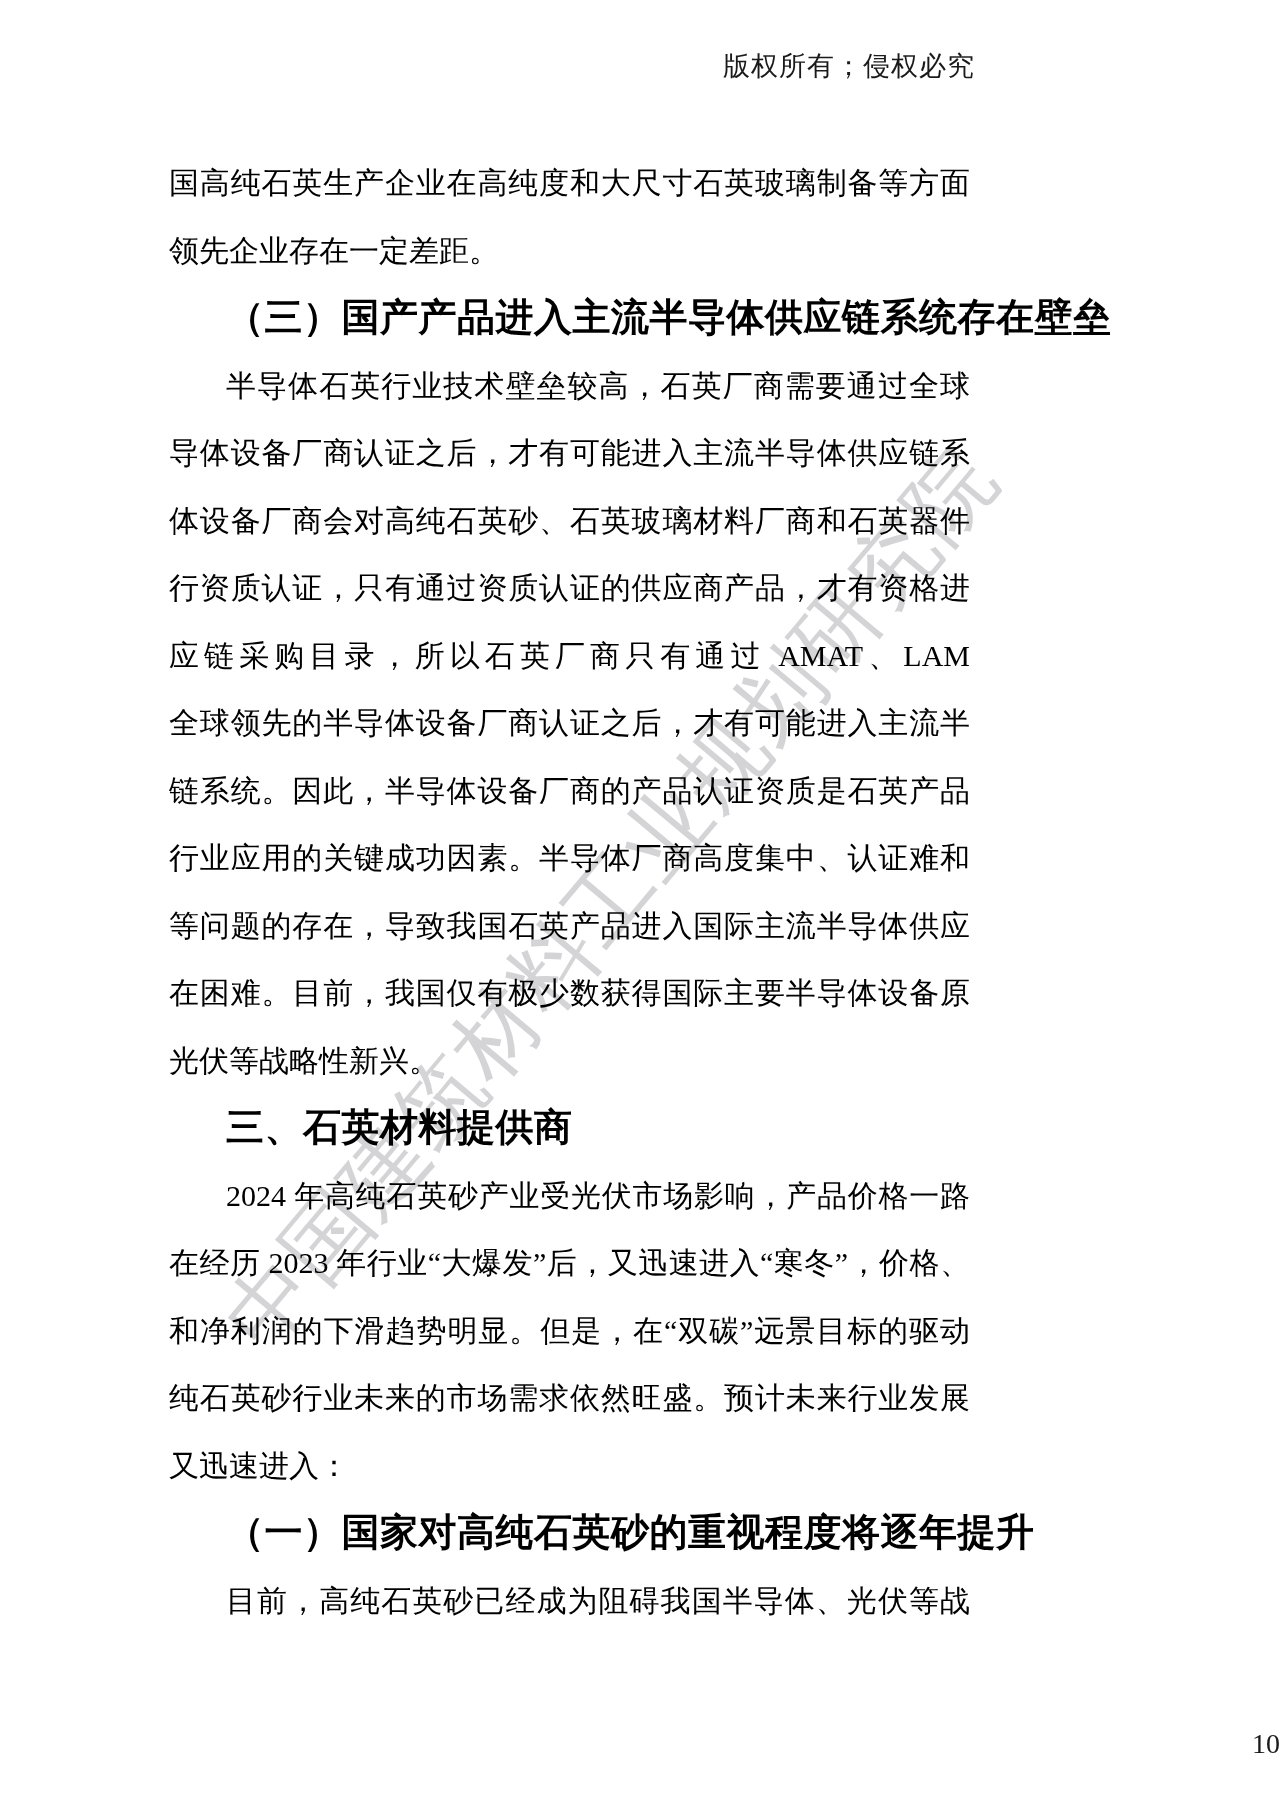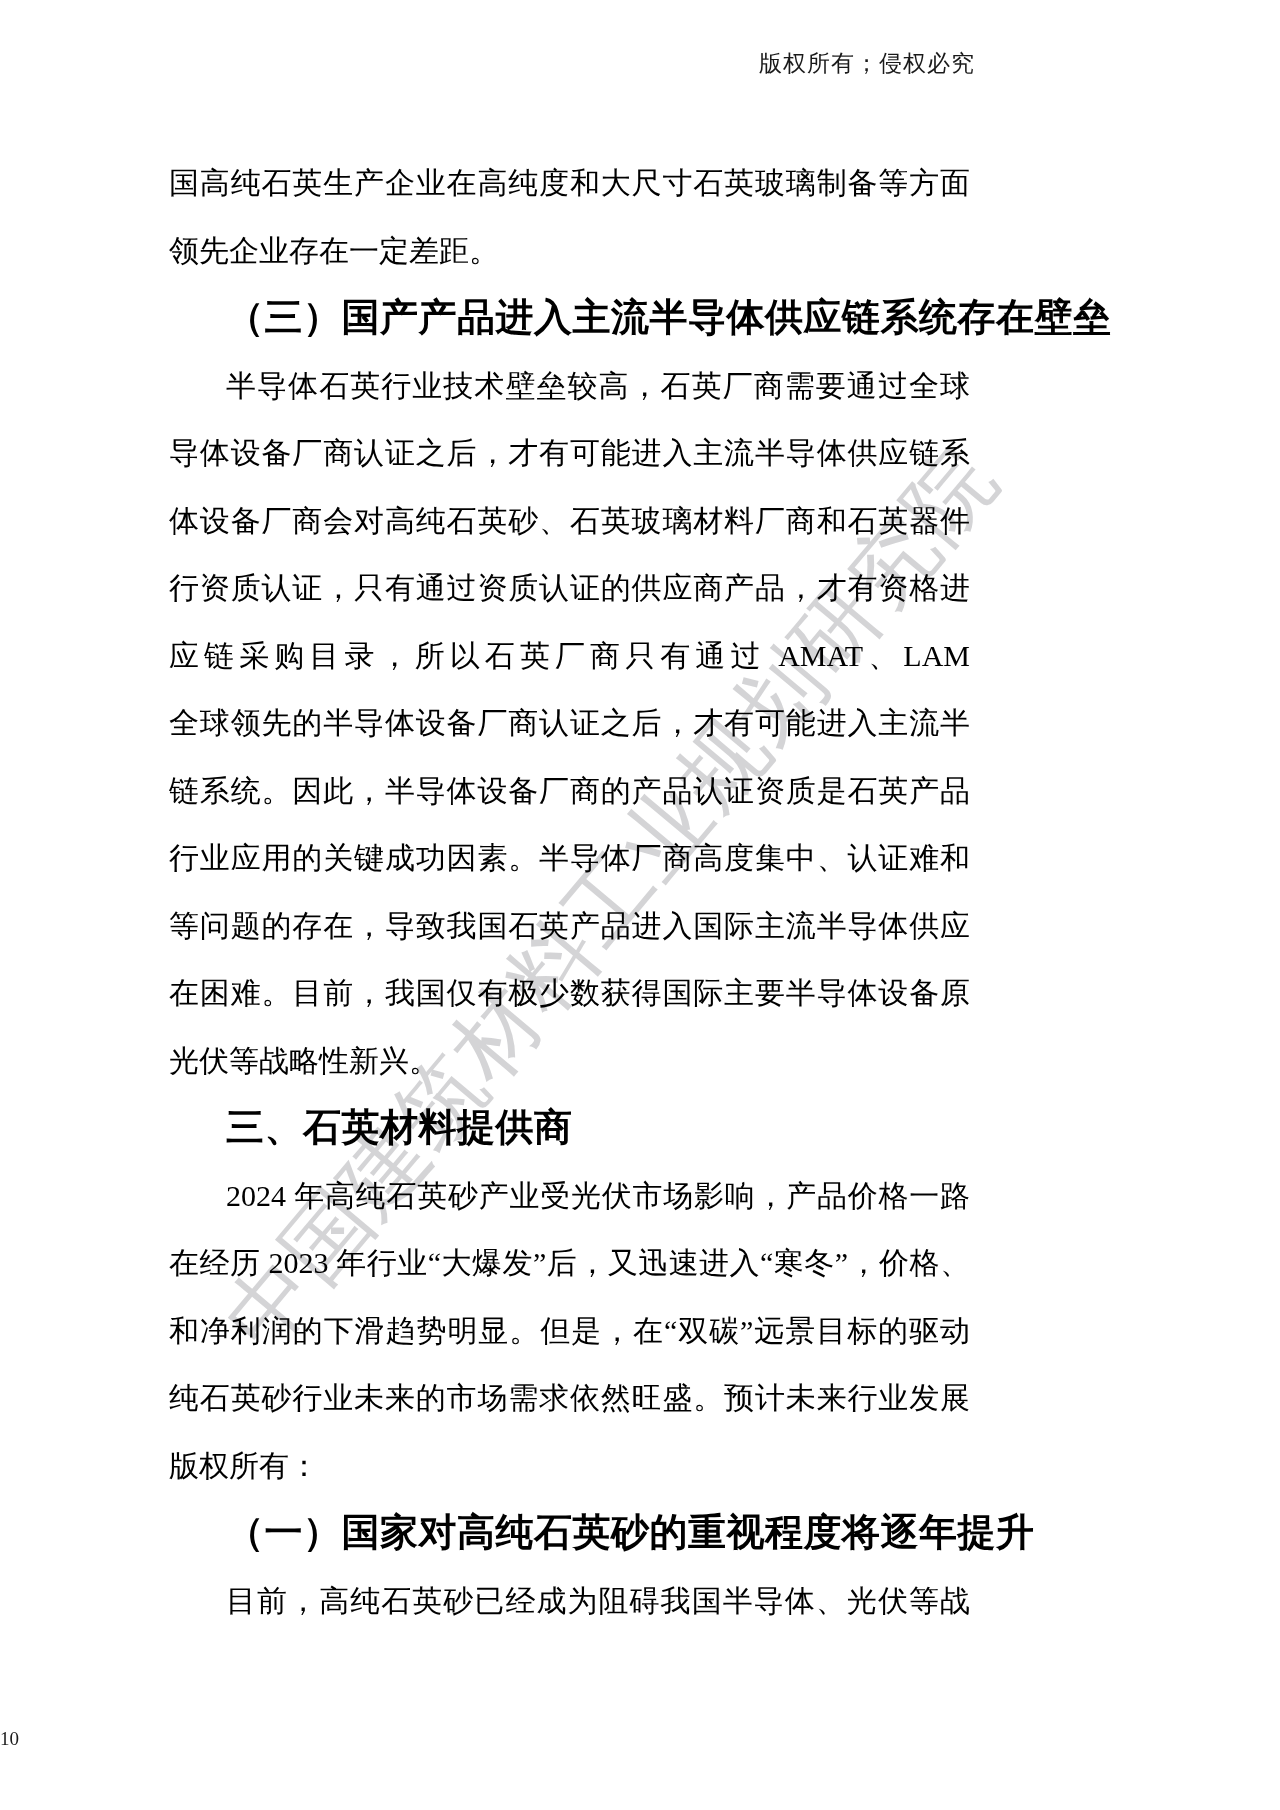--- a/index.html
+++ b/index.html
@@ -9,21 +9,21 @@
     height: 1810px;
     background: #ffffff;
     overflow: hidden;
     font-family: "Liberation Serif", "DejaVu Serif", serif;
     color: #000;
   }
   .copyright {
     position: absolute;
     top: 48px;
     right: 305px;
-    font-size: 23px;
+    font-size: 27px;
     letter-spacing: 1px;
     color: #1a1a1a;
     z-index: 2;
   }
   .watermark {
     position: absolute;
     left: 611px;
     top: 899px;
     transform: translate(-50%, -50%) rotate(-50deg);
     transform-origin: center center;
@@ -60,22 +60,22 @@
     font-weight: bold;
     font-size: 38px;
     padding-left: 57px;
     letter-spacing: 0.5px;
   }
   .page-number {
     position: absolute;
     top: 1728px;
     left: 0;
     width: 1280px;
-    text-align: left;
-    font-size: 19px;
+    text-align: right;
+    font-size: 28px;
     color: #1a1a1a;
     z-index: 2;
   }
 </style>
 </head>
 <body>
 
 <div class="page">
 
   <div class="copyright">版权所有；侵权必究</div>
@@ -95,20 +95,20 @@
     <div class="line just">链系统。因此，半导体设备厂商的产品认证资质是石英产品在半导体</div>
     <div class="line just">行业应用的关键成功因素。半导体厂商高度集中、认证难和程序复杂</div>
     <div class="line just">等问题的存在，导致我国石英产品进入国际主流半导体供应链系统存</div>
     <div class="line just">在困难。目前，我国仅有极少数获得国际主要半导体设备原厂认证的</div>
     <div class="line">光伏等战略性新兴。</div>
     <div class="line heading">三、石英材料提供商</div>
     <div class="line just indent">2024 年高纯石英砂产业受光伏市场影响，产品价格一路下滑，</div>
     <div class="line just">在经历 2023 年行业“大爆发”后，又迅速进入“寒冬”，价格、营收</div>
     <div class="line just">和净利润的下滑趋势明显。但是，在“双碳”远景目标的驱动下，高</div>
     <div class="line just">纯石英砂行业未来的市场需求依然旺盛。预计未来行业发展将呈现出</div>
-    <div class="line">版权所有：</div>
+    <div class="line">又迅速进入：</div>
     <div class="line heading">（一）国家对高纯石英砂的重视程度将逐年提升</div>
     <div class="line just indent">目前，高纯石英砂已经成为阻碍我国半导体、光伏等战略性新兴</div>
   </div>
 
   <div class="page-number">10</div>
 
 </div>
 
 </body></html>

